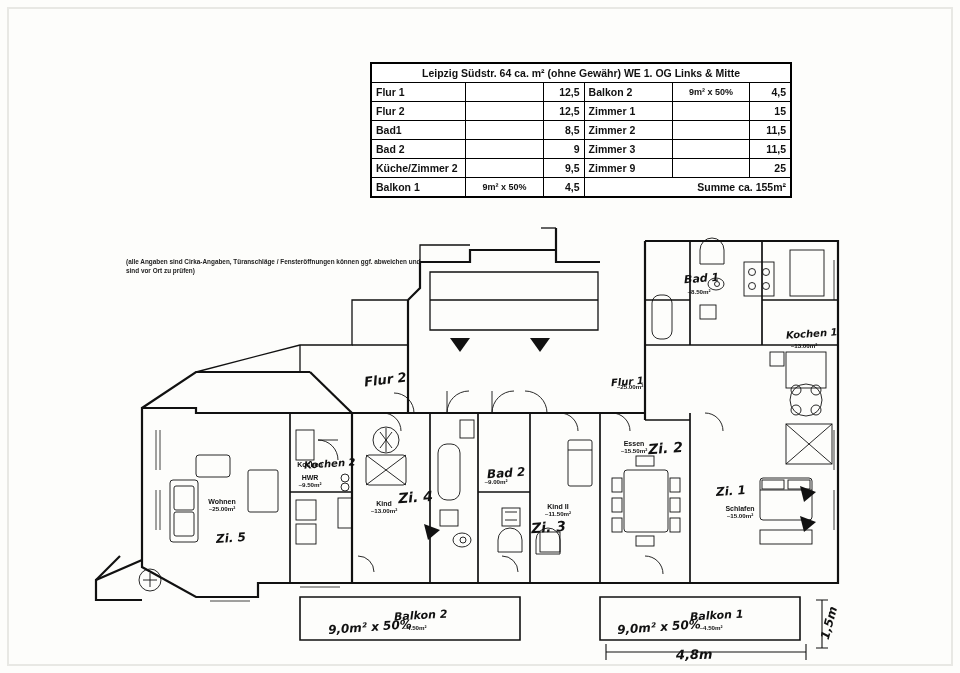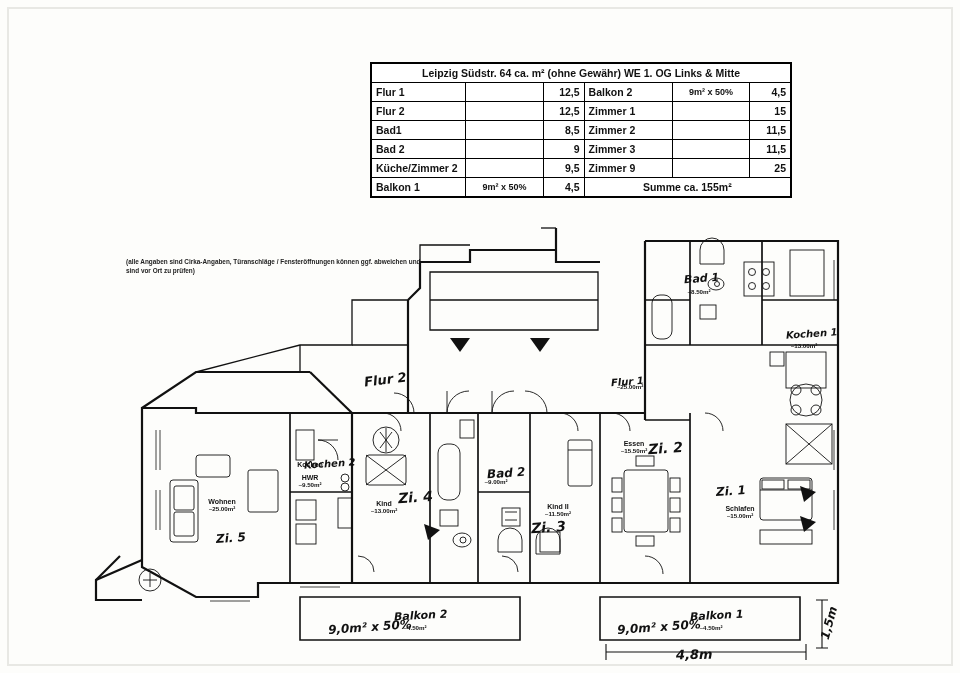--- a/index.html
+++ b/index.html
@@ -28,21 +28,21 @@
     height:14px;
     line-height:12px;
     white-space:nowrap;
   }
   td.title{
     text-align:center;font-size:10.5px;font-weight:bold;border-bottom:1.4px solid #000;
   }
   td.lbl{width:86px;}
   td.mid{width:74px;text-align:center;font-size:9px;}
   td.val{width:34px;text-align:right;padding-right:5px;}
-  td.sum{text-align:center;font-weight:bold;}
+  td.sum{text-align:right;font-weight:bold;}
 
   
   .gr-title{
     position:absolute;left:125px;top:228px;
     font-size:14.5px;font-weight:bold;letter-spacing:.2px;
   }
   .gr-note{
     position:absolute;left:126px;top:258px;width:300px;
     font-size:6.4px;line-height:8.6px;font-weight:bold;color:#222;
   }

